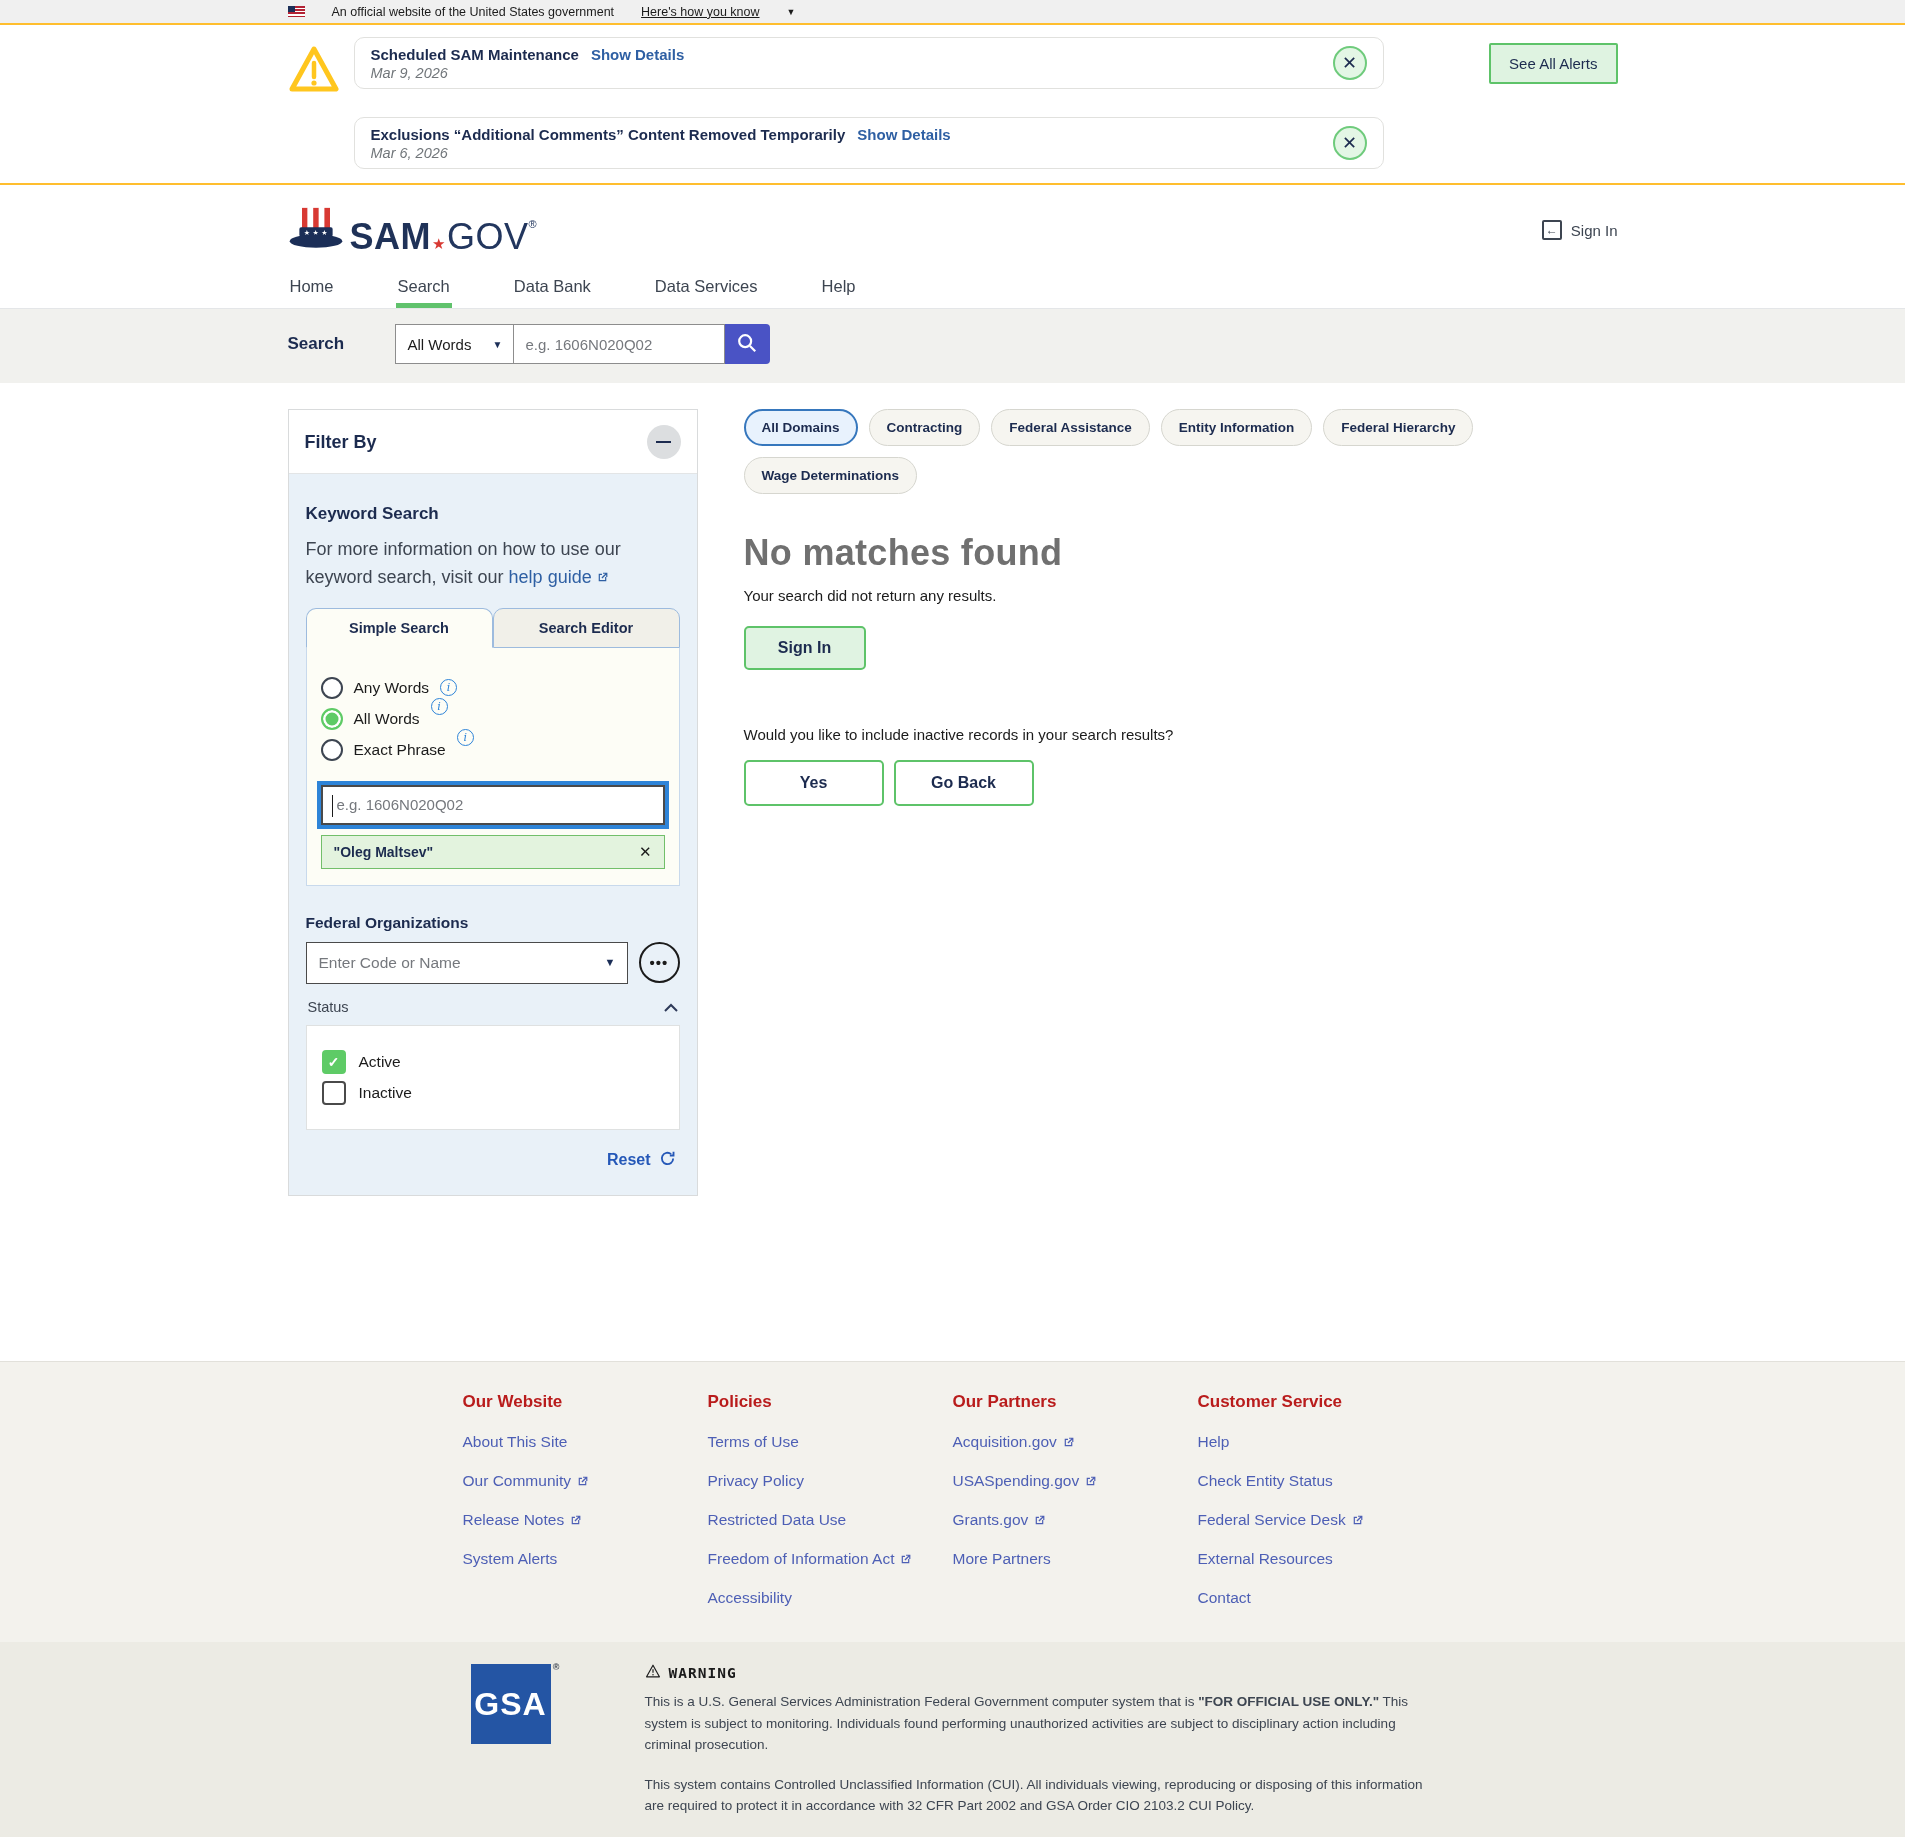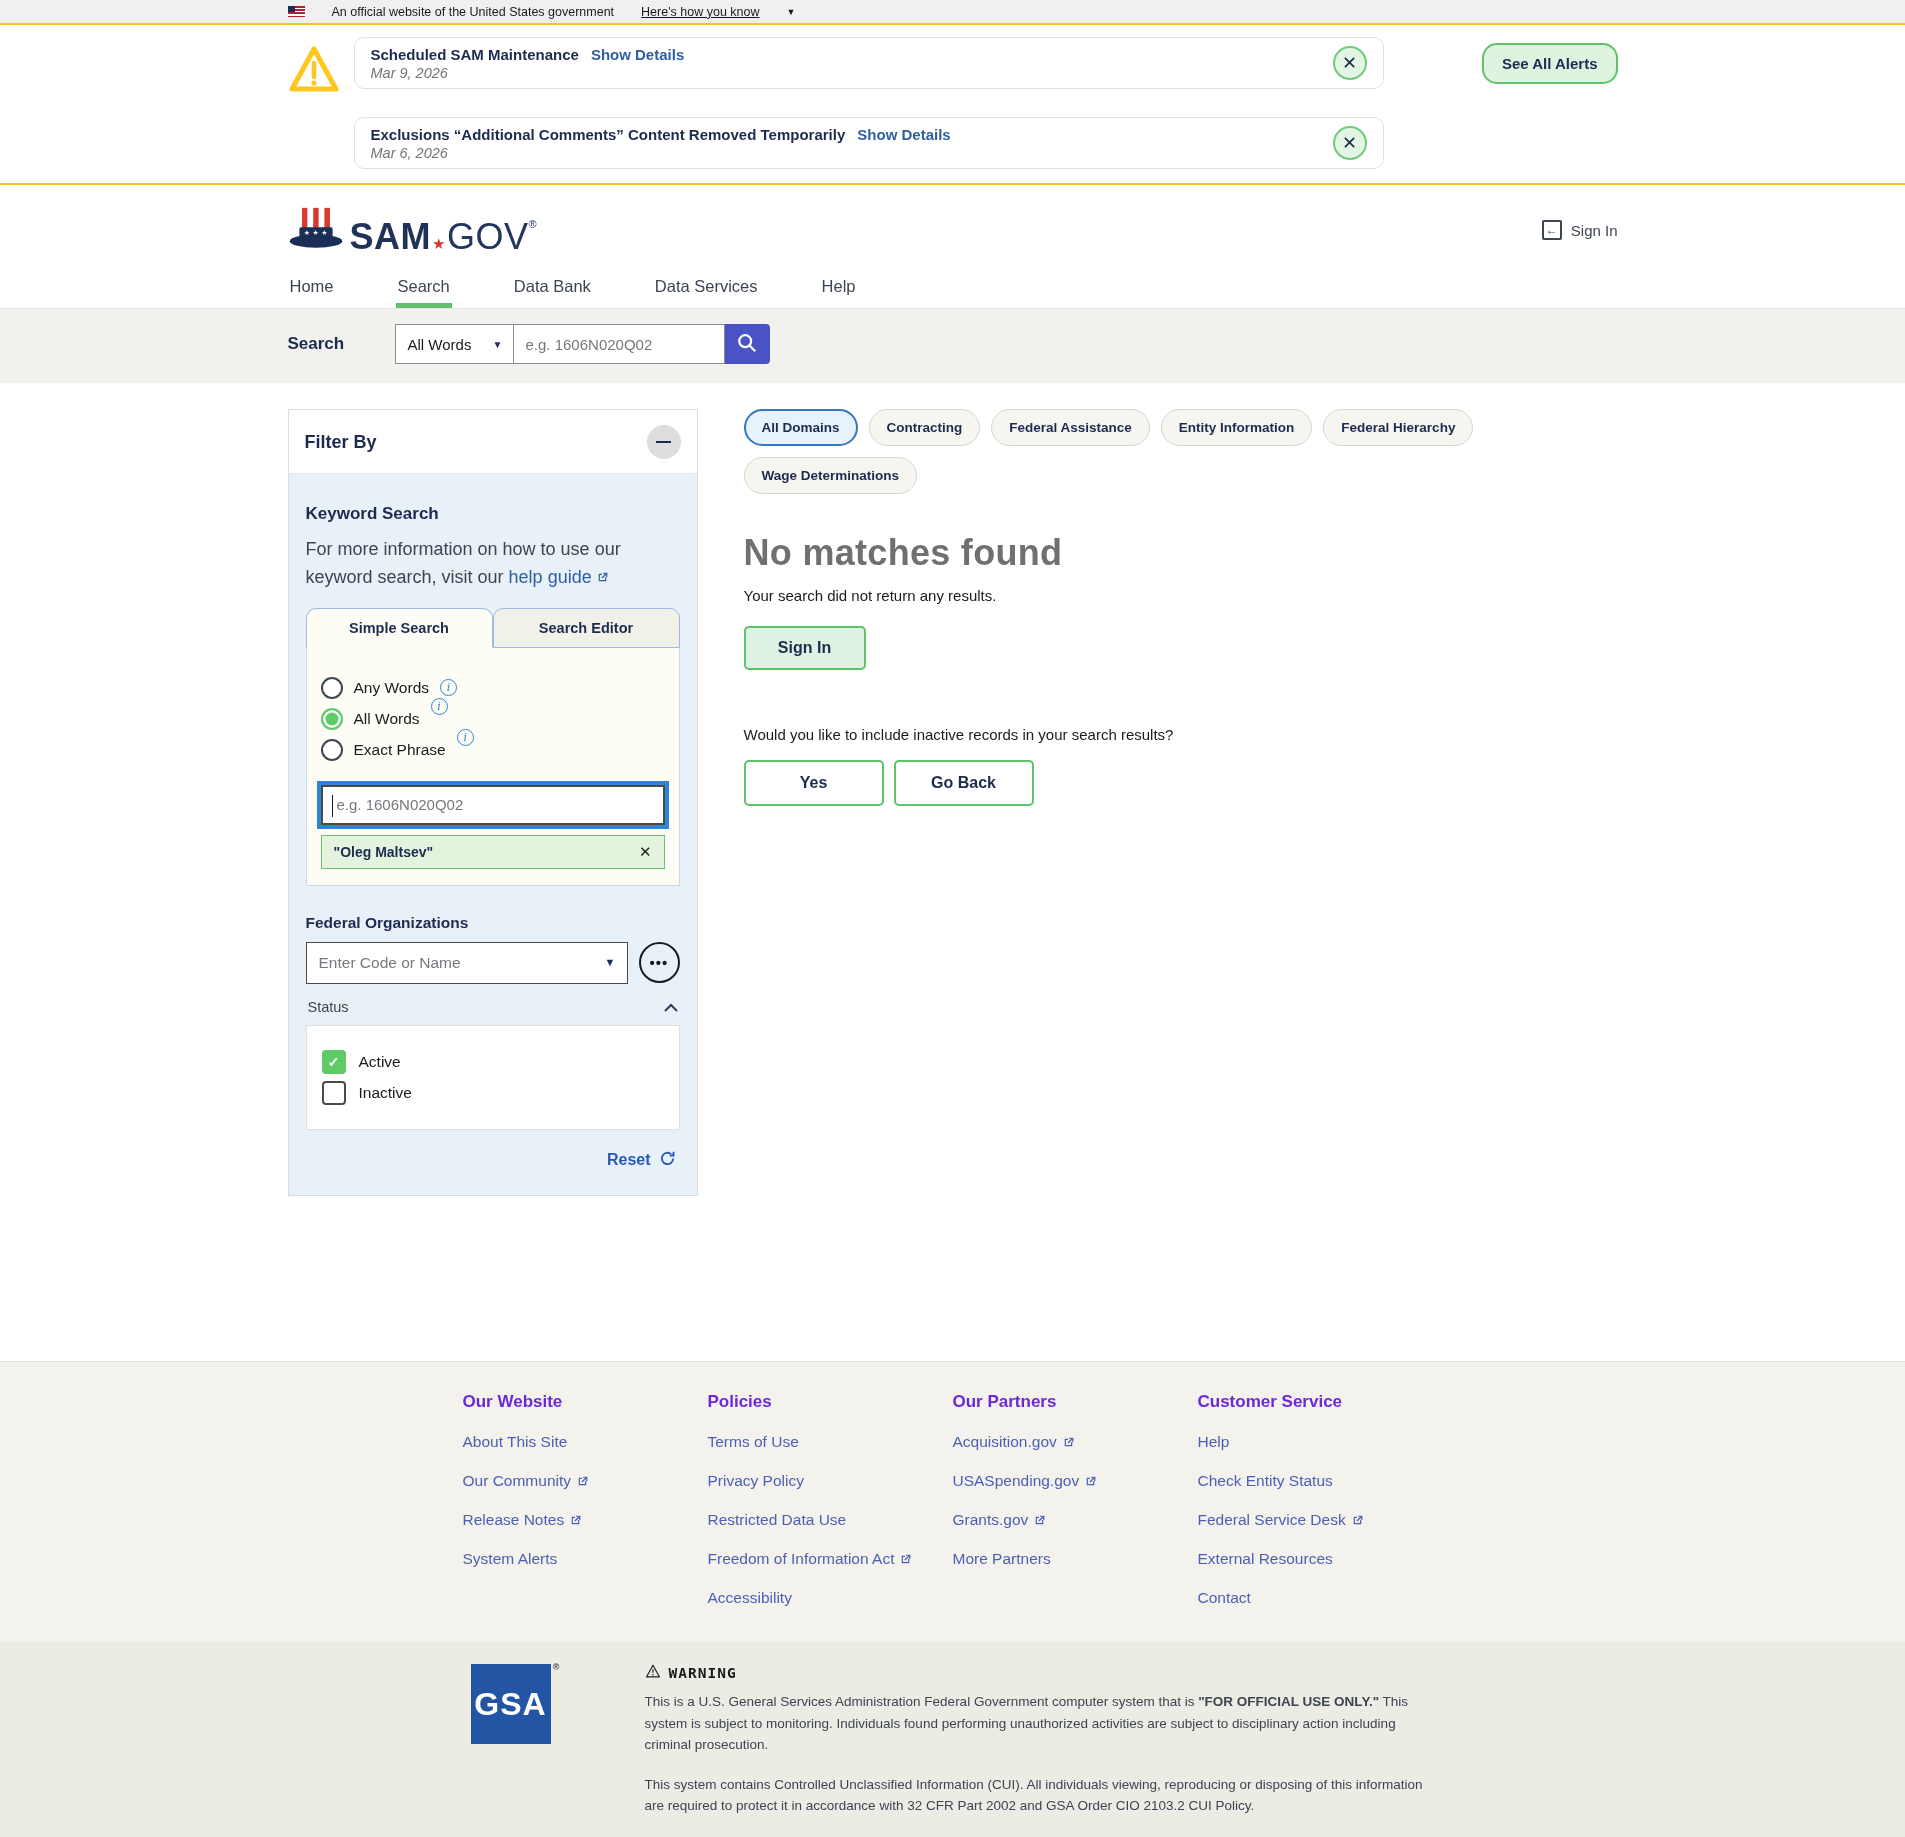--- a/index.html
+++ b/index.html
@@ -21,21 +21,21 @@
   .alerts-grid { display:flex; align-items:flex-start; }
   .warn-tri { flex:0 0 66px; padding-top:6px; }
   .alert-col { display:flex; flex-direction:column; gap:28px; width:1030px; }
   .alert-box { display:flex; align-items:center; border:1px solid #E1E1DE; border-radius:10px; background:#fff; min-height:52px; padding:6px 16px; }
   .alert-title-row { display:flex; gap:12px; align-items:baseline; }
   .alert-title { font-weight:bold; font-size:15px; color:#1C2B4F; }
   .alert-link { font-weight:bold; font-size:15px; color:#2E5FA3; }
   .alert-date { font-style:italic; font-size:14.5px; color:#71767A; margin-top:2px; }
   .alert-close { margin-left:auto; width:34px; height:34px; border-radius:50%; border:2px solid #6FCB7C; background:#E3F6E5; color:#1C2B4F; font-size:18px; line-height:1; display:flex; align-items:center; justify-content:center; }
   .see-all-wrap { margin-left:auto; padding-top:6px; }
-  .see-all-btn { background:#DFF3E1; border:2px solid #5EC369; border-radius:15px; color:#1C2B4F; font-weight:bold; font-size:15px; padding:10px 18px; }
+  .see-all-btn { background:#DFF3E1; border:2px solid #5EC369; border-radius:2px; color:#1C2B4F; font-weight:normal; font-size:15px; padding:10px 18px; }
 
   
   .site-header { padding:20px 0 14px; }
   .header-inner { display:flex; justify-content:space-between; align-items:center; }
   .logo { display:flex; align-items:flex-end; gap:6px; }
   .logo-text { font-size:36px; color:#1F3258; letter-spacing:.5px; line-height:1; }
   .logo-sam { font-weight:bold; }
   .logo-star { color:#D83933; font-size:15px; padding:0 1px; }
   .logo-gov { font-weight:normal; color:#22365E; }
   .logo-reg { font-size:11px; vertical-align:top; color:#22365E; }
@@ -116,21 +116,21 @@
   .signin-note { margin-top:19px; font-size:15px; color:#1b1b1b; max-width:508px; line-height:1.45; }
   .btn-green { margin-top:22px; background:#E0F3E2; border:2px solid #5EC369; border-radius:5px; color:#1C2B4F; font-weight:bold; font-size:16px; width:122px; height:44px; }
   .inactive-q { margin-top:56px; font-size:15px; color:#1b1b1b; }
   .yn-row { margin-top:17px; display:flex; gap:10px; }
   .btn-outline-green { background:#fff; border:2px solid #5EC369; border-radius:5px; color:#1C2B4F; font-weight:bold; font-size:16px; width:140px; height:46px; }
 
   
   .footer-top { background:#F3F2ED; border-top:1px solid #E2E1DB; padding:30px 0 14px; }
   .fcontainer { width:980px; margin:0 auto; }
   .footer-cols { display:grid; grid-template-columns:1fr 1fr 1fr 1fr; }
-  .fcol-h { font-weight:bold; font-size:17px; color:#6d28d9; margin-bottom:7px; }
+  .fcol-h { font-weight:bold; font-size:17px; color:#b91c1c; margin-bottom:7px; }
   .flink { display:flex; align-items:center; gap:5px; color:#4D5FB5; font-size:15.5px; margin:21px 0; width:fit-content; }
   .footer-warning { background:#ECEBE4; padding:22px 0 26px; }
   .warn-grid { display:flex; gap:22px; }
   .gsa-wrap { flex:0 0 160px; padding-left:8px; }
   .gsa-logo { width:80px; height:80px; background:#2455A4; display:flex; align-items:center; justify-content:center; color:#fff; font-size:32px; font-weight:bold; letter-spacing:1px; position:relative; }
   .gsa-reg { position:absolute; top:-2px; right:-10px; font-size:9px; color:#3D4551; }
   .warn-text-col { width:790px; }
   .warn-head { display:flex; align-items:center; gap:8px; font-family:"DejaVu Sans Mono",monospace; font-weight:bold; font-size:14.5px; letter-spacing:1px; color:#1b1b1b; margin-bottom:10px; }
   .warn-p { font-size:13.5px; color:#3D4551; line-height:1.6; margin-bottom:18px; }
   .ext-icon svg { display:block; }

